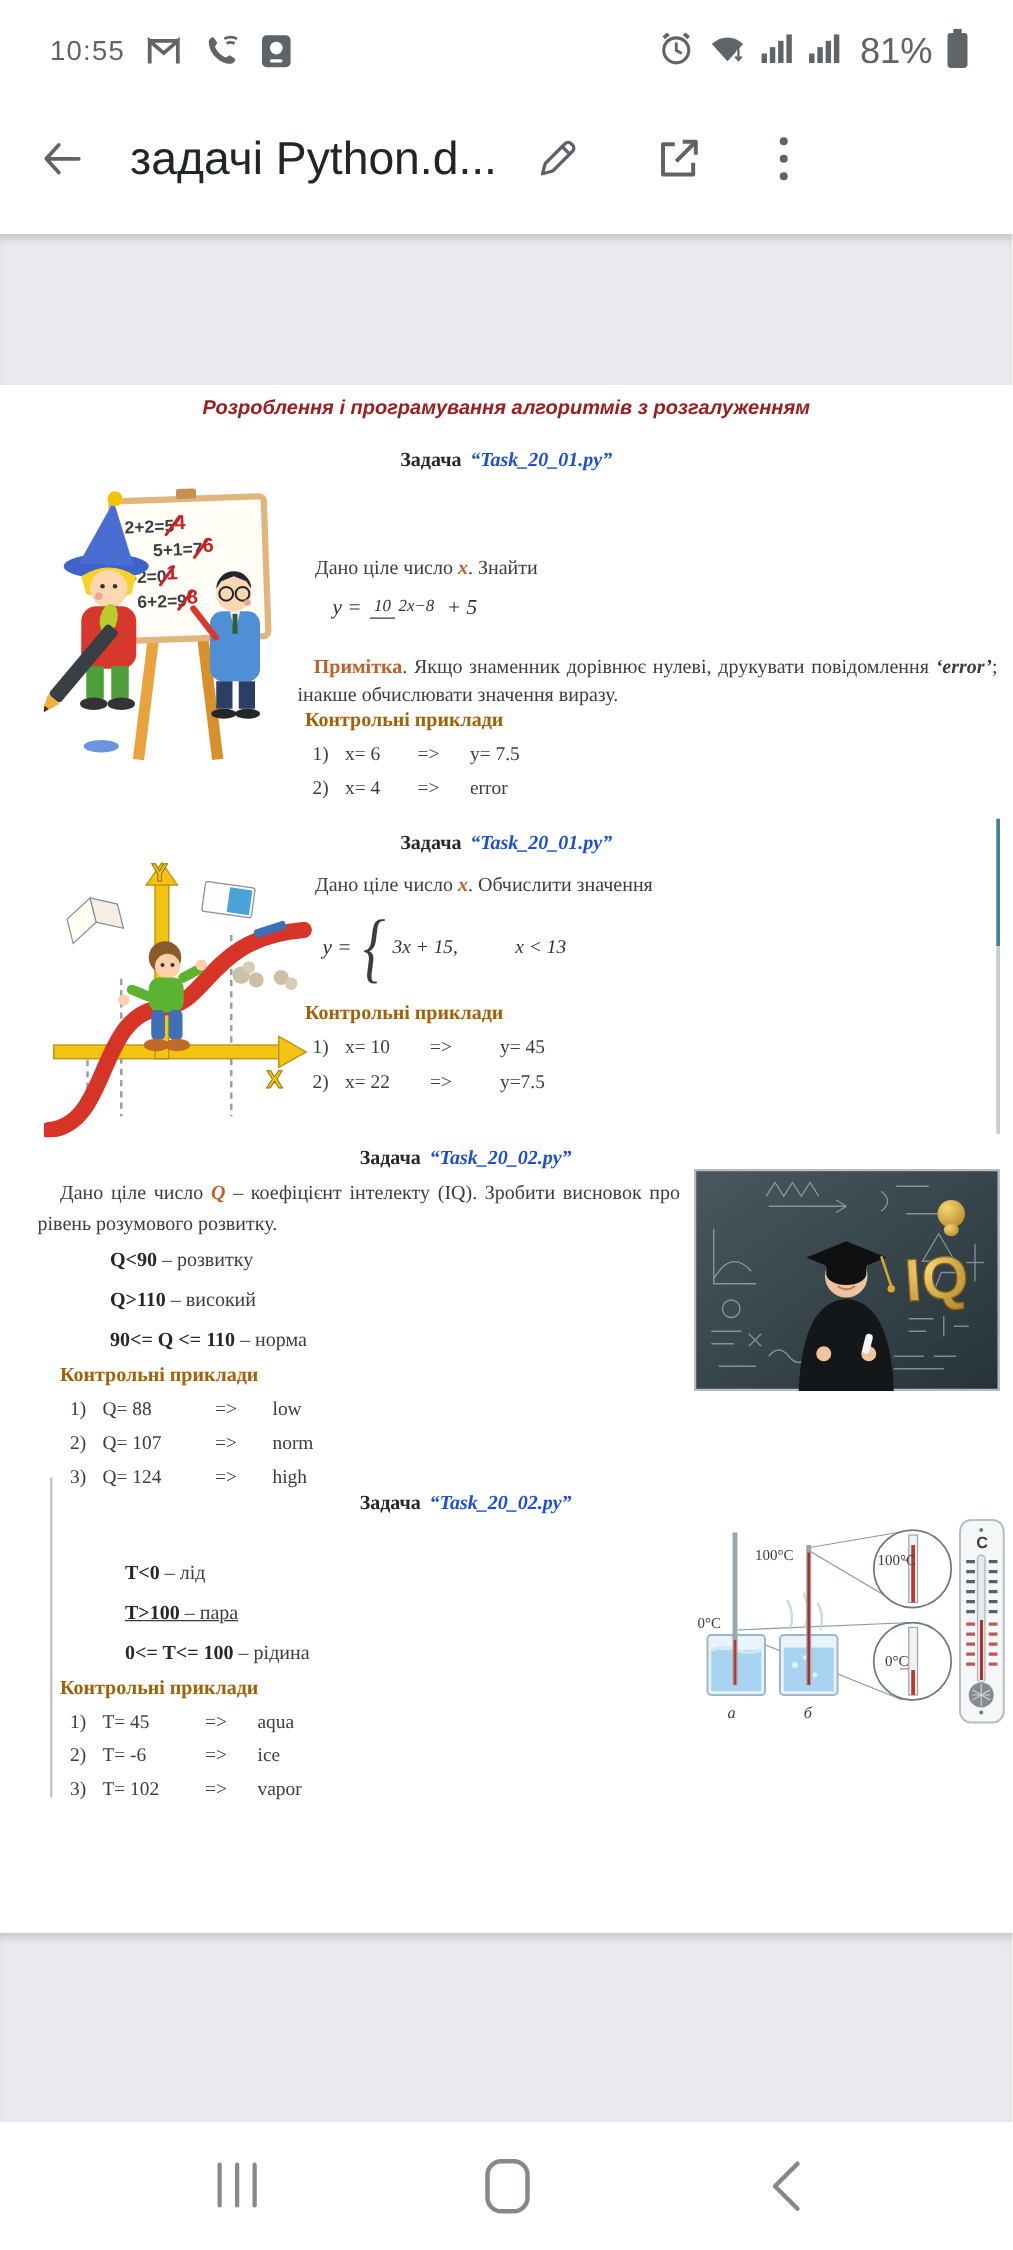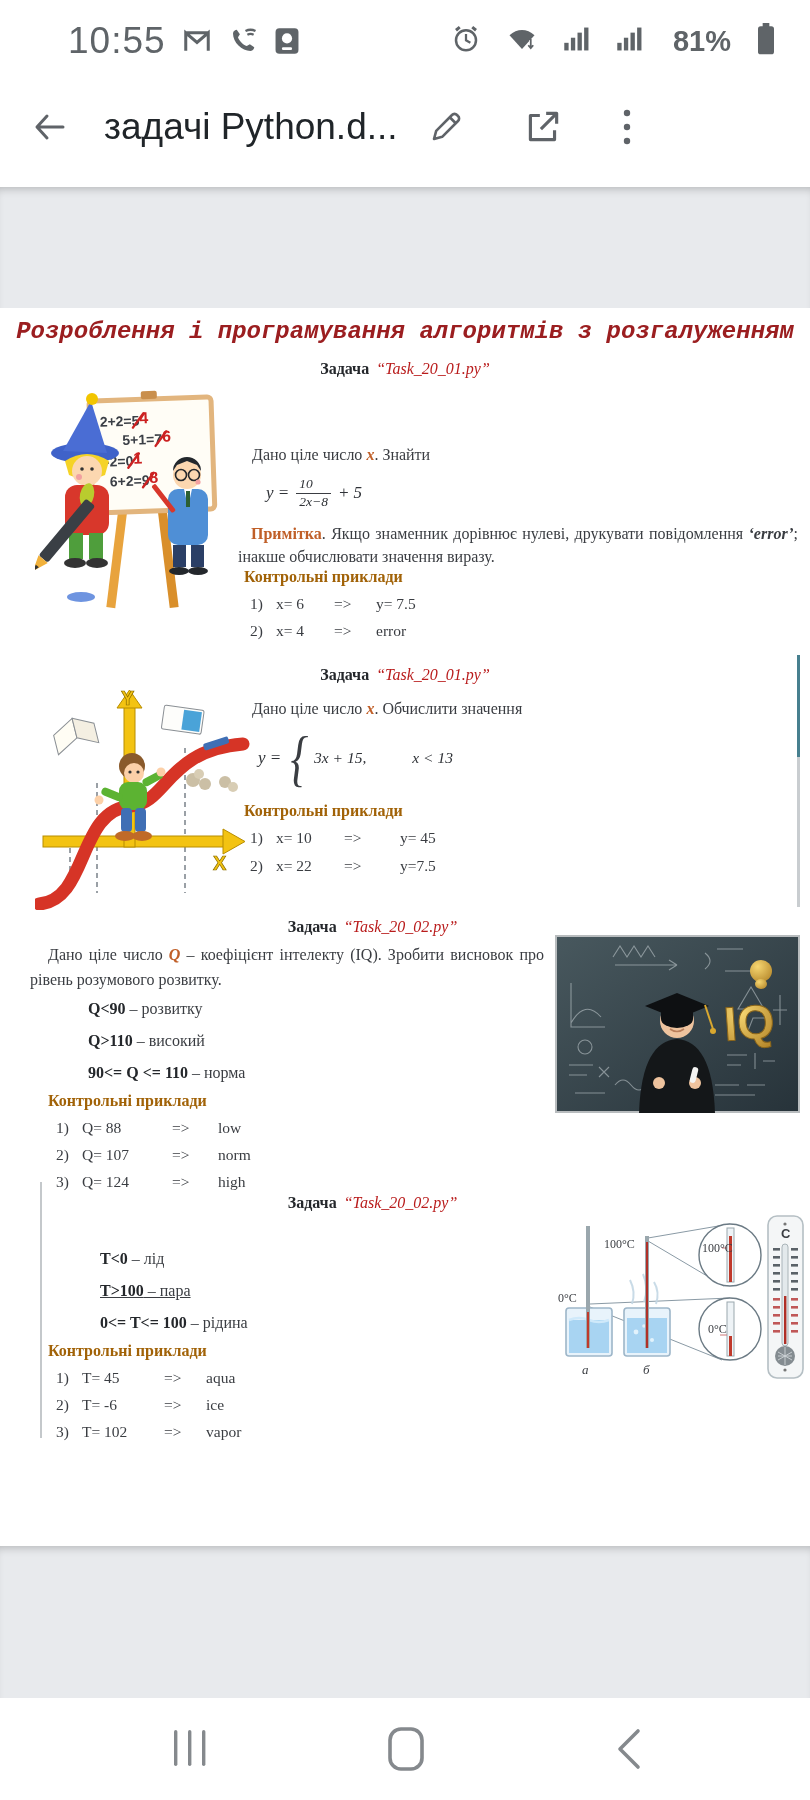--- a/index.html
+++ b/index.html
@@ -3,52 +3,52 @@
 <meta charset="utf-8">
 <style>
   html,body{margin:0;padding:0;}
   body{width:810px;height:1800px;position:relative;background:#fff;
        font-family:"Liberation Sans",sans-serif;overflow:hidden;}
   .abs{position:absolute;}
 
   
   .status-bar{left:0;top:0;width:810px;height:66px;background:#fff;display:flex;
               align-items:center;padding:16px 34px 0 40px;box-sizing:border-box;color:#5f6468;}
-  .sb-time{font-size:37px;letter-spacing:1px;margin-left:28px;}
+  .sb-time{font-size:22px;letter-spacing:1px;}
   .sb-ic{margin-left:16px;display:flex;align-items:center;}
-  .sb-right{margin-left:auto;display:flex;align-items:center;gap:25px;font-weight:bold;}
+  .sb-right{margin-left:auto;display:flex;align-items:center;gap:10px;}
   .sb-pct{font-size:29px;margin-left:4px;}
 
   
   .app-bar{left:0;top:66px;width:662px;height:121px;background:#fff;display:flex;
            align-items:center;padding:0 28px 0 30px;box-sizing:border-box;}
   .app-title{font-size:37px;color:#202529;margin-left:34px;white-space:nowrap;
              overflow:hidden;max-width:430px;}
   .app-actions{margin-left:auto;display:flex;align-items:center;gap:56px;}
   .icon-btn{display:flex;align-items:center;justify-content:center;background:none;border:none;padding:0;cursor:pointer;}
 
   
   .band{left:0;width:810px;background:#e8eaed;}
   .band-top{top:187px;height:121px;box-shadow:inset 0 7px 9px -5px rgba(0,0,0,.22);}
   .band-bottom{top:1546px;height:152px;box-shadow:inset 0 7px 9px -5px rgba(0,0,0,.22);}
   .page{left:0;top:308px;width:810px;height:1238px;background:#fff;
         font-family:"Liberation Serif",serif;color:#3a3d42;font-size:16px;}
 
   .doc-title{top:10px;left:0;width:100%;text-align:center;color:#9b1e20;
-             font-family:Liberation Mono, monospace;font-weight:bold;font-style:italic;font-size:24px;}
+             font-family:Liberation Sans, sans-serif;font-weight:bold;font-style:italic;font-size:16px;}
   .task-header{text-align:center;font-size:16px;color:#24272b;}
   .task-header .t-label{font-weight:bold;}
-  .task-file{color:#b91c1c;font-weight:normal;font-style:italic;margin-left:7px;}
+  .task-file{color:#1d4ed8;font-weight:bold;font-style:italic;margin-left:7px;}
 
   .intro{white-space:nowrap;}
   .intro .var{color:#c05f28;font-weight:bold;font-style:italic;}
   .intro-wrap{white-space:normal;text-align:justify;}
 
   .formula{font-style:italic;font-size:17px;color:#2f3237;display:flex;align-items:center;}
-  .frac{display:inline-flex;flex-direction:column;text-align:left;font-size:13.5px;
+  .frac{display:inline-flex;flex-direction:row;text-align:center;font-size:13.5px;
         vertical-align:middle;margin:0 7px;line-height:1.15;}
   .frac .num{border-bottom:1.4px solid #3a3d42;padding:0 3px 1px;}
   .frac .den{padding:0 3px;}
 
   .note{width:560px;line-height:23px;text-align:justify;text-indent:13px;}
   .note-label{color:#c05f28;font-weight:bold;}
   .note-err{font-weight:bold;font-style:italic;}
 
   .control{font-weight:bold;font-size:16px;color:#a16207;}
 

